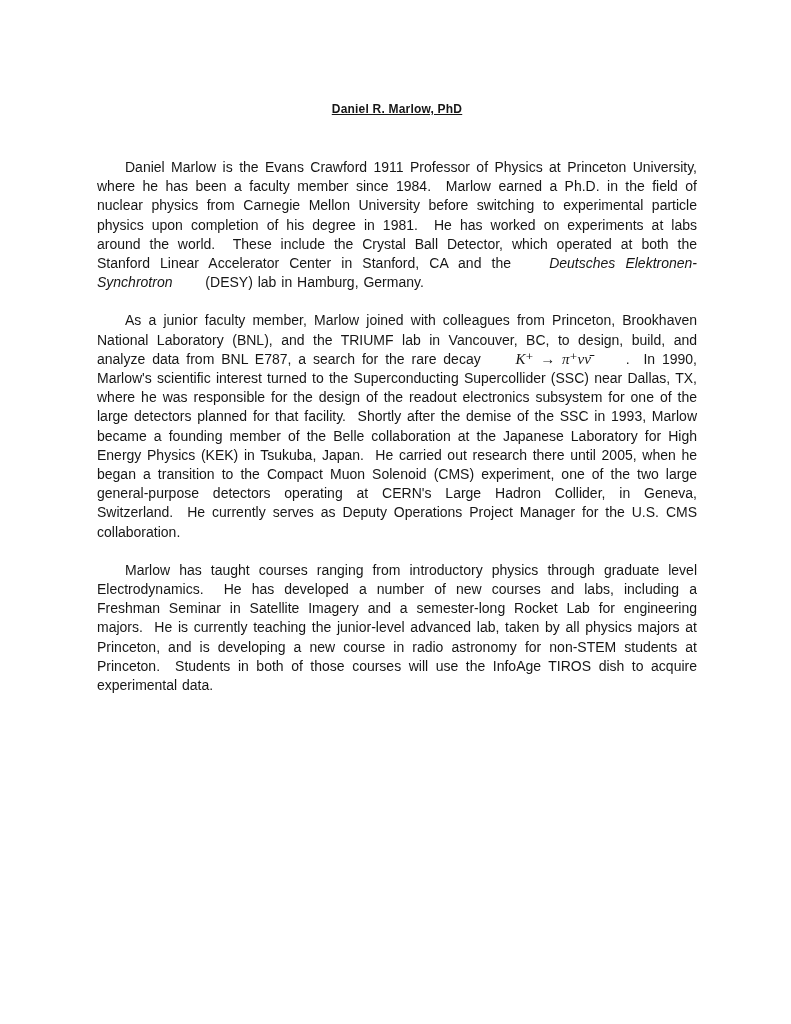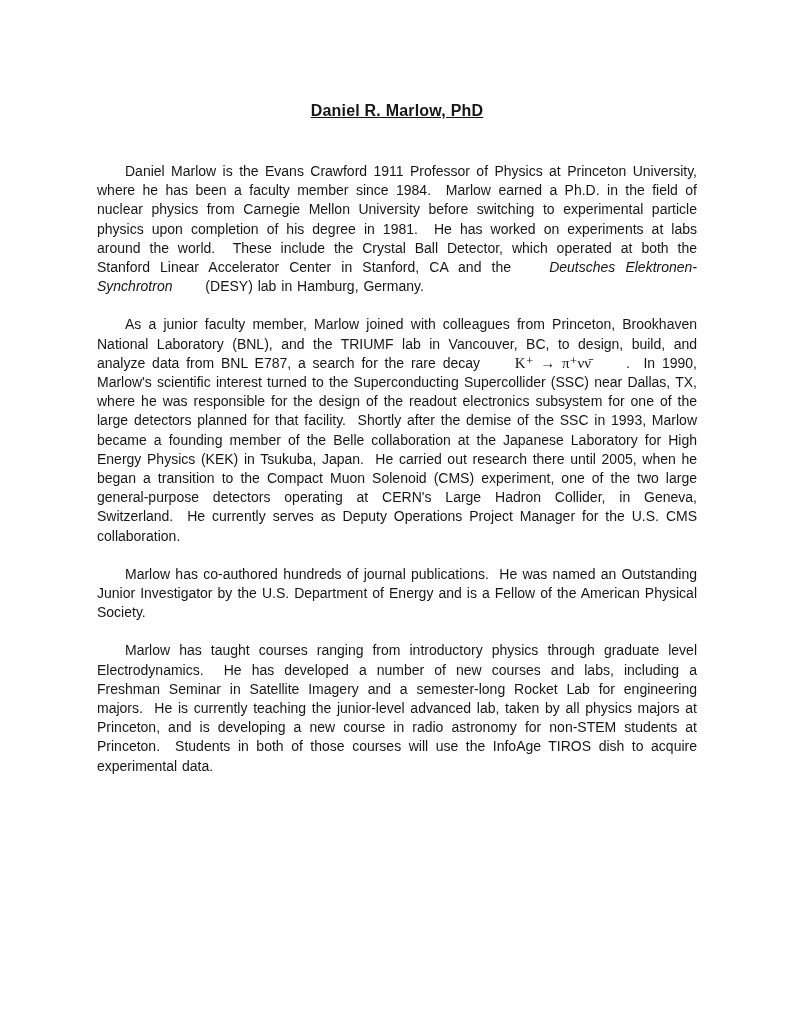--- a/index.html
+++ b/index.html
@@ -16,46 +16,46 @@
   }
   .page {
     box-sizing: border-box;
     width: 791px;
     height: 1024px;
     padding: 102px 94px 0 97px;
     background: #ffffff;
   }
   .doc-title {
     text-align: center;
-    font-size: 16px;
+    font-size: 12px;
     font-weight: bold;
     text-decoration: underline;
     letter-spacing: 0.2px;
     margin: 0 0 42px 0;
   }
   .para {
     font-size: 14px;
     line-height: 19.2px;
     text-align: justify;
     margin: 0 0 19px 0;
     word-spacing: 1px;
   }
   .para span { white-space: inherit; margin-left: 28px; }
   .italic {
     font-style: italic;
   }
   .math {
     font-family: "Liberation Serif", "DejaVu Serif", serif;
+    font-style: italic;
     font-size: 15px;
   }
 </style>
 </head>
 <body>
 
 <div class="page">
   <h1 class="doc-title">Daniel R. Marlow, PhD</h1>
   <div id="paragraph-list">
       <p class="para"><span class="">Daniel Marlow is the Evans Crawford 1911 Professor of Physics at Princeton University, where he has been a faculty member since 1984.&nbsp; Marlow earned a Ph.D. in the field of nuclear physics from Carnegie Mellon University before switching to experimental particle physics upon completion of his degree in 1981.&nbsp; He has worked on experiments at labs around the world.&nbsp; These include the Crystal Ball Detector, which operated at both the Stanford Linear Accelerator Center in Stanford, CA and the </span><span class="italic">Deutsches Elektronen-Synchrotron</span><span class=""> (DESY) lab in Hamburg, Germany.</span></p>
       <p class="para"><span class="">As a junior faculty member, Marlow joined with colleagues from Princeton, Brookhaven National Laboratory (BNL), and the TRIUMF lab in Vancouver, BC, to design, build, and analyze data from BNL E787, a search for the rare decay </span><span class="math">K⁺ → π⁺νν̄</span><span class=""> .&nbsp; In 1990, Marlow's scientific interest turned to the Superconducting Supercollider (SSC) near Dallas, TX, where he was responsible for the design of the readout electronics subsystem for one of the large detectors planned for that facility.&nbsp; Shortly after the demise of the SSC in 1993, Marlow became a founding member of the Belle collaboration at the Japanese Laboratory for High Energy Physics (KEK) in Tsukuba, Japan.&nbsp; He carried out research there until 2005, when he began a transition to the Compact Muon Solenoid (CMS) experiment, one of the two large general-purpose detectors operating at CERN's Large Hadron Collider, in Geneva, Switzerland.&nbsp; He currently serves as Deputy Operations Project Manager for the U.S. CMS collaboration.</span></p>
-      <p class="para"><span class="">Marlow has co-authored hundreds of journal publications.&nbsp; He was named an Outstanding Junior Investigator by the U.S. Department of Energy and is a Fellow of the American Physical Society.</span></p>
       <p class="para"><span class="">Marlow has taught courses ranging from introductory physics through graduate level Electrodynamics.&nbsp; He has developed a number of new courses and labs, including a Freshman Seminar in Satellite Imagery and a semester-long Rocket Lab for engineering majors.&nbsp; He is currently teaching the junior-level advanced lab, taken by all physics majors at Princeton, and is developing a new course in radio astronomy for non-STEM students at Princeton.&nbsp; Students in both of those courses will use the InfoAge TIROS dish to acquire experimental data.</span></p>
     </div>
 </div>
 
 </body></html>

